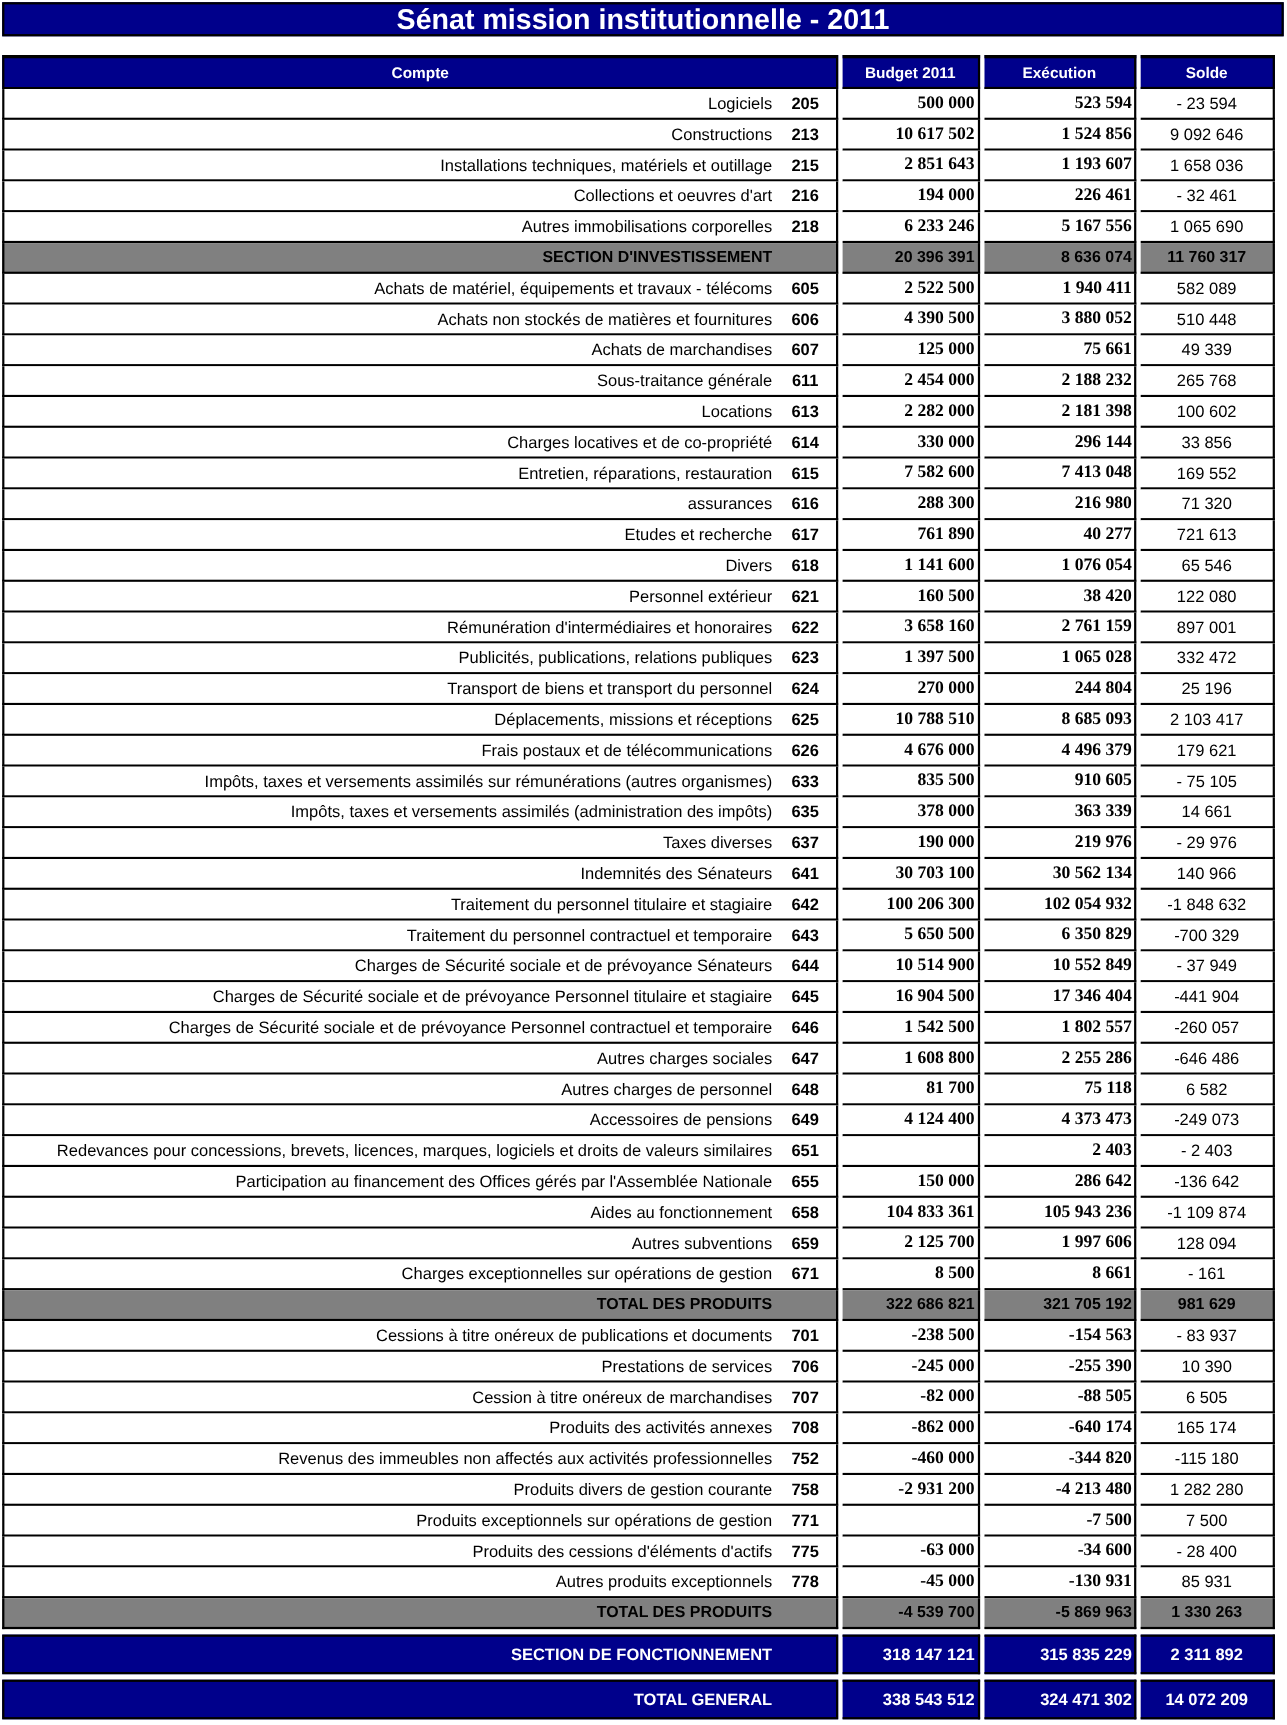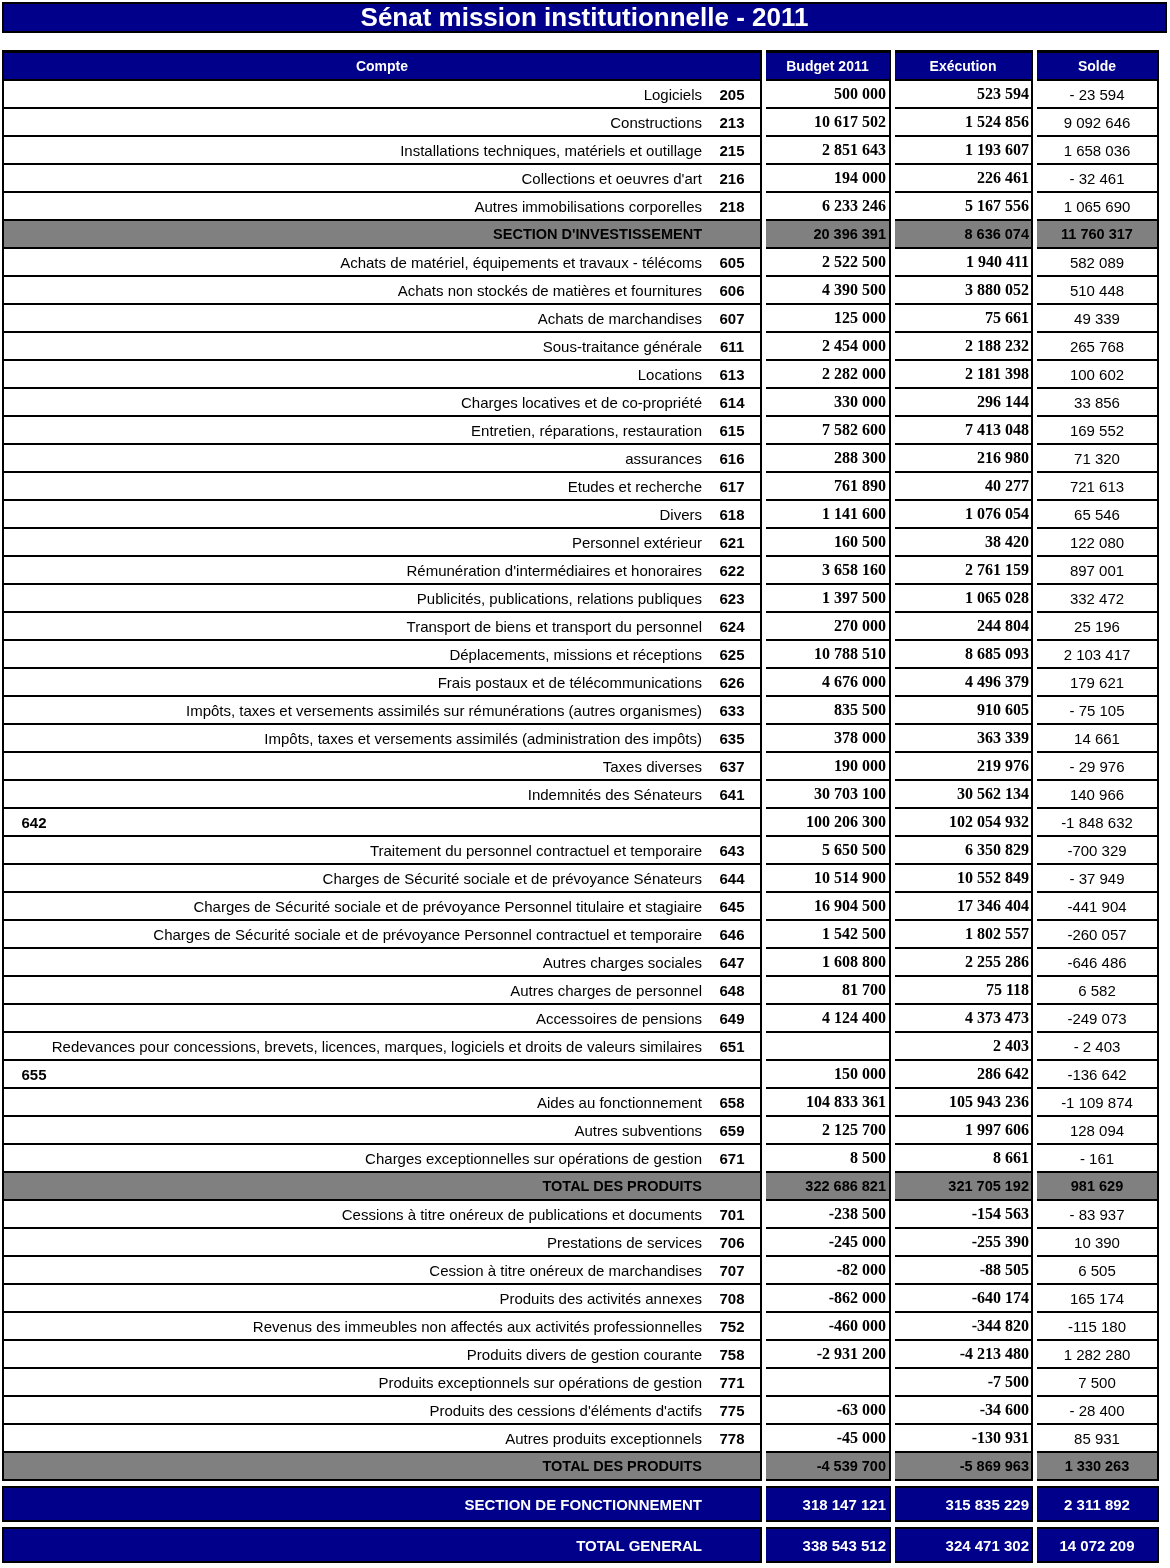--- a/index.html
+++ b/index.html
@@ -456,20 +456,21 @@
           </div>
           <div class="cell c-exec">
             <span class="num">30 562 134</span>
           </div>
           <div class="cell c-solde">
             <span class="solde-txt">140 966</span>
           </div>
         </div>
         <div class="t-row item">
           <div class="cell c-compte">
+            <span class="label">Traitement du personnel titulaire et stagiaire</span>
             <span class="code">642</span>
           </div>
           <div class="cell c-budget">
             <span class="num">100 206 300</span>
           </div>
           <div class="cell c-exec">
             <span class="num">102 054 932</span>
           </div>
           <div class="cell c-solde">
             <span class="solde-txt">-1 848 632</span>
@@ -590,20 +591,21 @@
           </div>
           <div class="cell c-exec">
             <span class="num">2 403</span>
           </div>
           <div class="cell c-solde">
             <span class="solde-txt">- 2 403</span>
           </div>
         </div>
         <div class="t-row item">
           <div class="cell c-compte">
+            <span class="label">Participation au financement des Offices gérés par l'Assemblée Nationale</span>
             <span class="code">655</span>
           </div>
           <div class="cell c-budget">
             <span class="num">150 000</span>
           </div>
           <div class="cell c-exec">
             <span class="num">286 642</span>
           </div>
           <div class="cell c-solde">
             <span class="solde-txt">-136 642</span>

